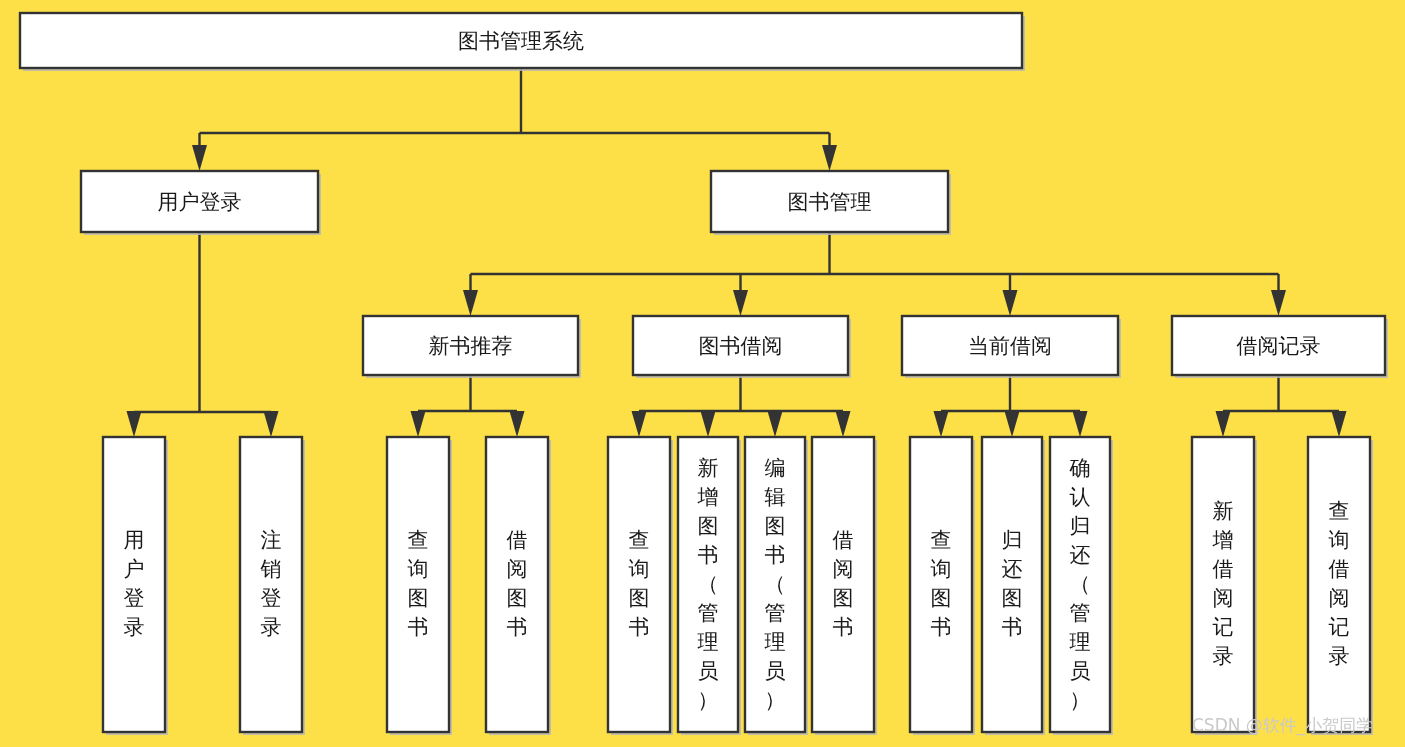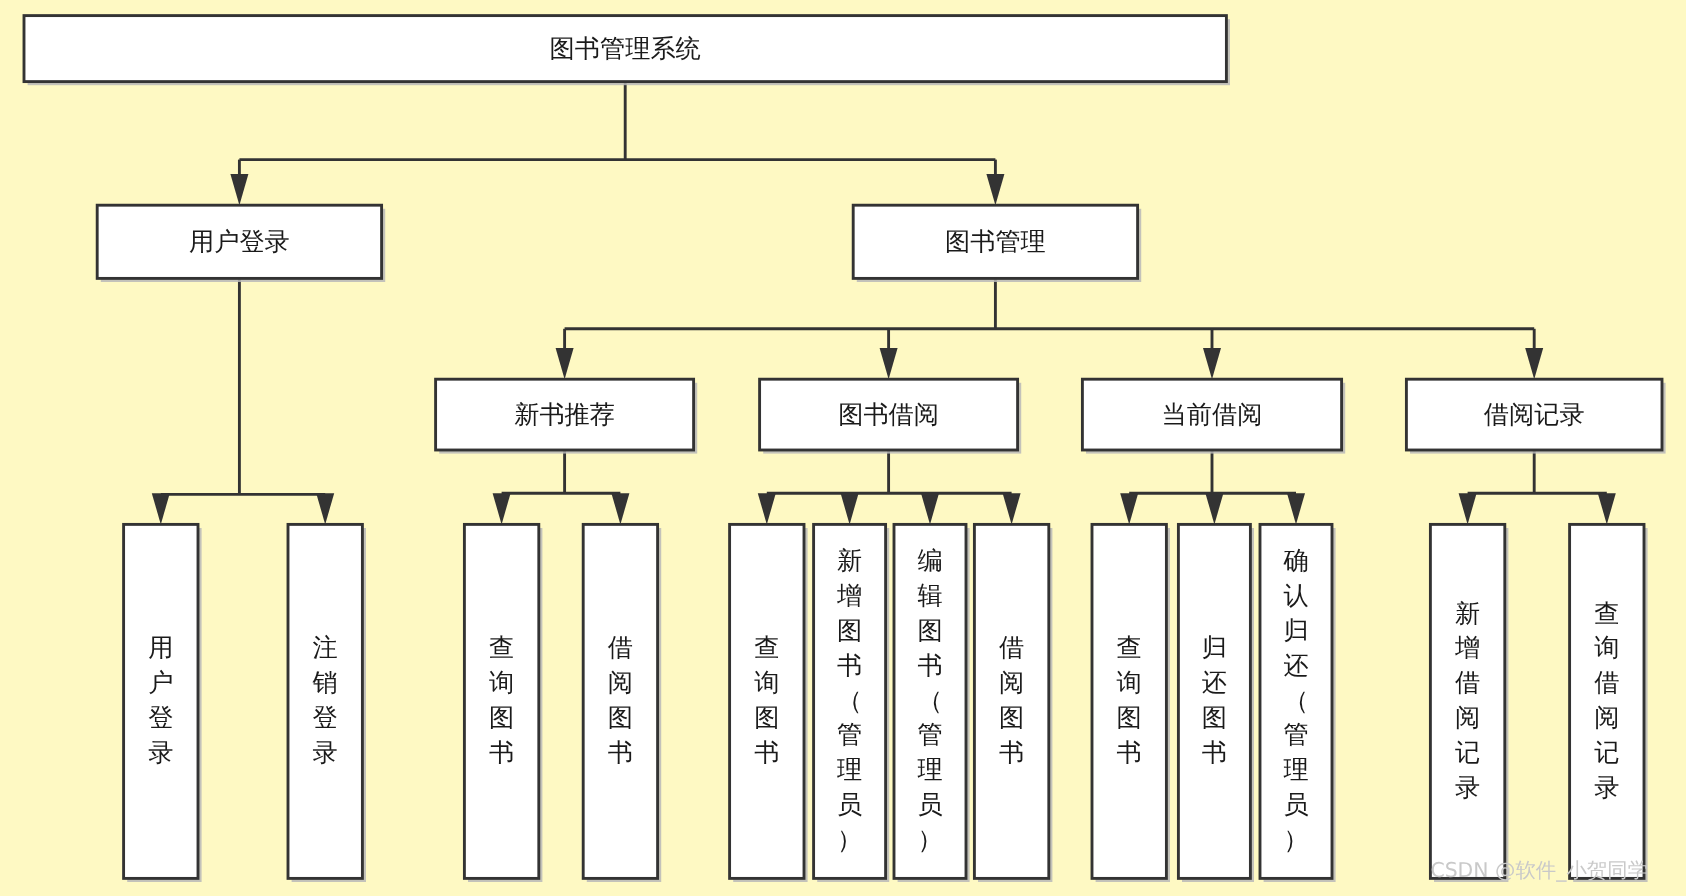--- a/index.html
+++ b/index.html
@@ -11,21 +11,21 @@
   body {
     width: 1405px;
     height: 747px;
     overflow: hidden;
     font-family: "DejaVu Sans", "Liberation Sans", sans-serif;
   }
   #diagram-root {
     position: relative;
     width: 1405px;
     height: 747px;
-    background: #fef9c3;
+    background: #fde047;
   }
   svg.flowchart {
     position: absolute;
     top: 0;
     left: 0;
     width: 1405px;
     height: 747px;
     display: block;
   }
   .node-rect {

